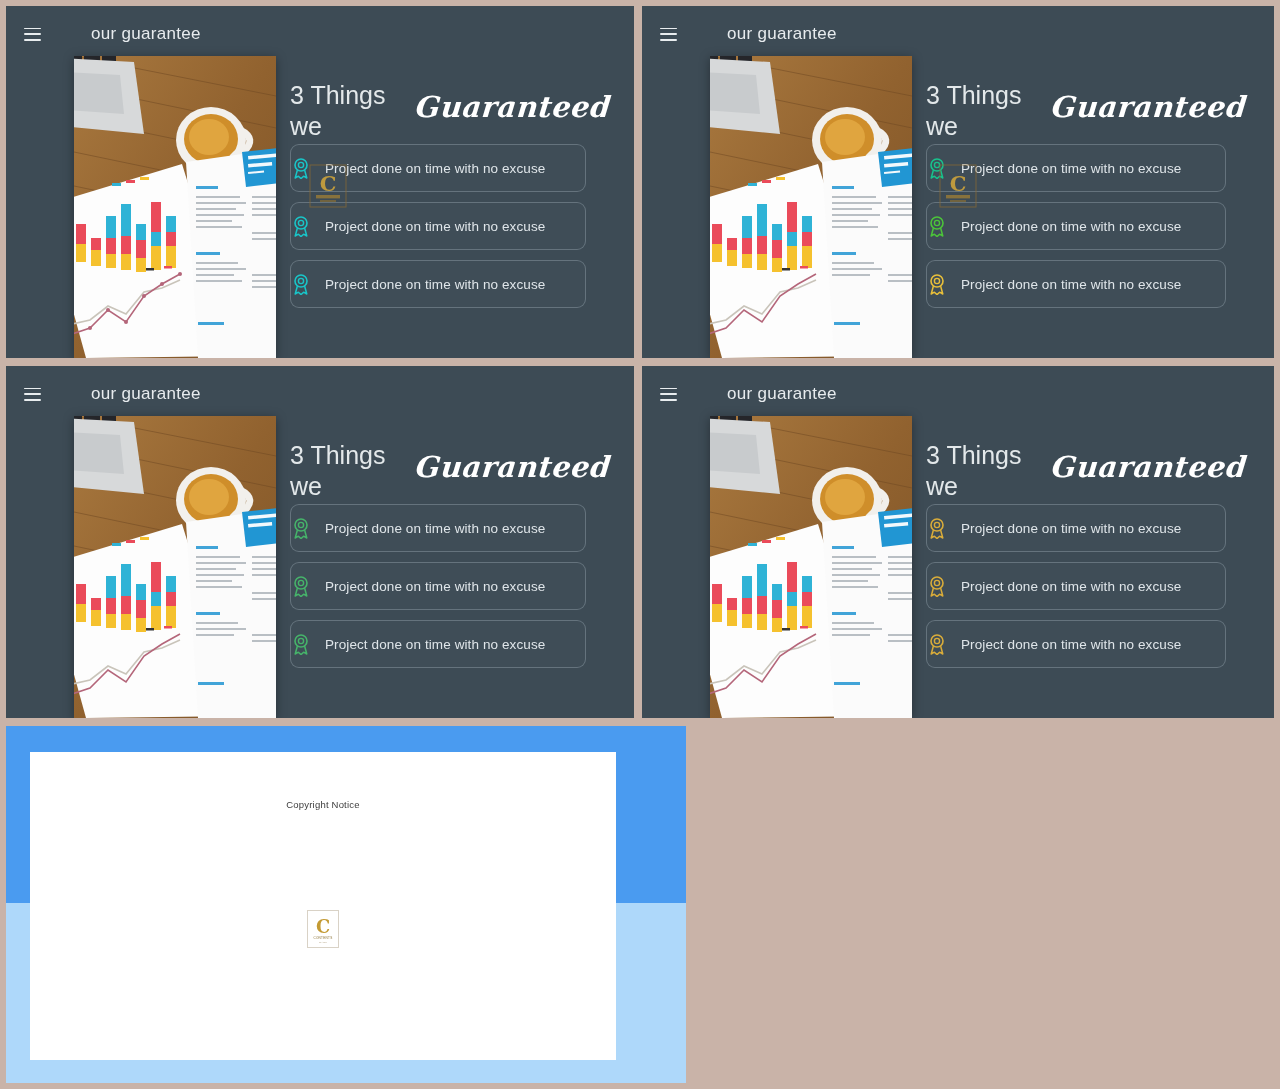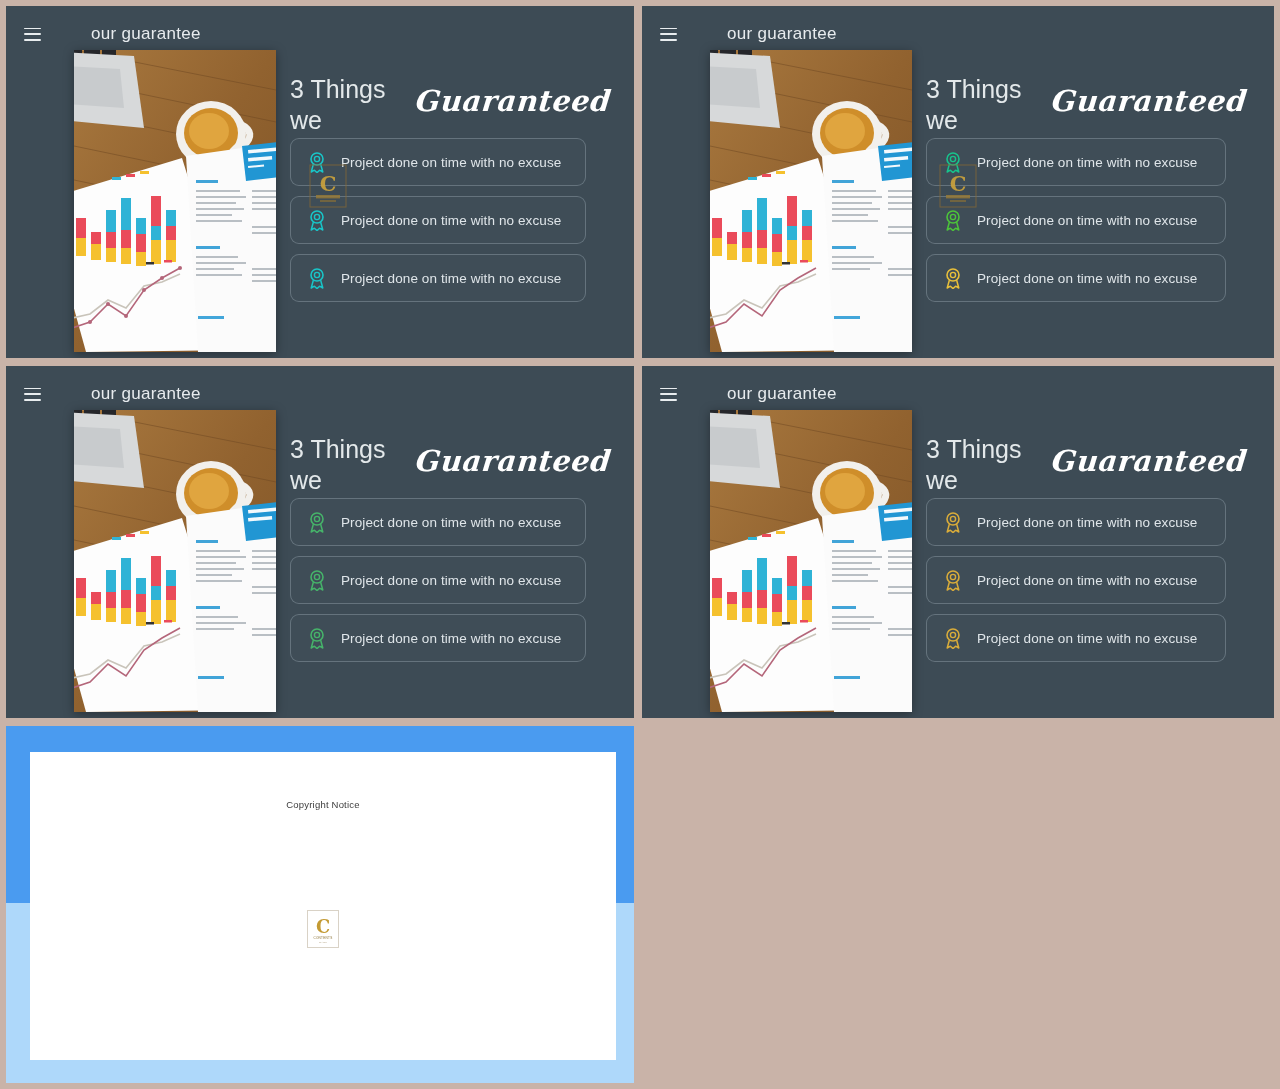--- a/index.html
+++ b/index.html
@@ -37,21 +37,21 @@
   .hamburger i { display: block; height: 1.6px; width: 100%; background: #e9edef; border-radius: 1px; }
   .panel-title {
     color: #e7ebee;
     font-size: 17px;
     letter-spacing: .3px;
     font-weight: 400;
   }
 
   .panel-body {
     position: absolute;
-    left: 0; top: 44px;
+    left: 0; top: 50px;
     width: 100%; height: calc(100% - 50px);
     display: flex;
   }
 
   
   .photo-wrap {
     position: relative;
     width: 202px;
     margin-left: 68px;
     flex: 0 0 202px;
@@ -92,21 +92,20 @@
 
   .list { margin-top: 6px; }
   .list-item {
     position: relative;
     height: 48px;
     border: 1px solid rgba(190,205,214,.30);
     border-radius: 9px;
     margin-bottom: 10px;
     display: flex;
     align-items: center;
-    padding-left: 16px;
     background: rgba(255,255,255,.012);
   }
   .badge-icon { flex: 0 0 20px; width: 20px; height: 22px; margin-right: 14px; }
   .badge-icon svg { display: block; width: 20px; height: 22px; }
   .item-text {
     color: #dfe5e9;
     font-size: 13.5px;
     letter-spacing: .1px;
     white-space: nowrap;
   }
@@ -118,21 +117,21 @@
     z-index: 6;
     opacity: .92;
     pointer-events: none;
   }
   .wm svg { width: 100%; height: 100%; display: block; }
 
   
   .copy-panel {
     position: absolute;
     left: 6px; top: 726px;
-    width: 628px; height: 357px;
+    width: 680px; height: 357px;
     overflow: hidden;
   }
   .frame-top    { position: absolute; left: 0; top: 0;    width: 100%; height: 177px; background: #4a9bf0; }
   .frame-bottom { position: absolute; left: 0; top: 177px; width: 100%; height: 180px; background: #aed8fa; }
   .copy-sheet {
     position: absolute;
     left: 24px; top: 26px;
     width: 586px; height: 308px;
     background: #ffffff;
   }

